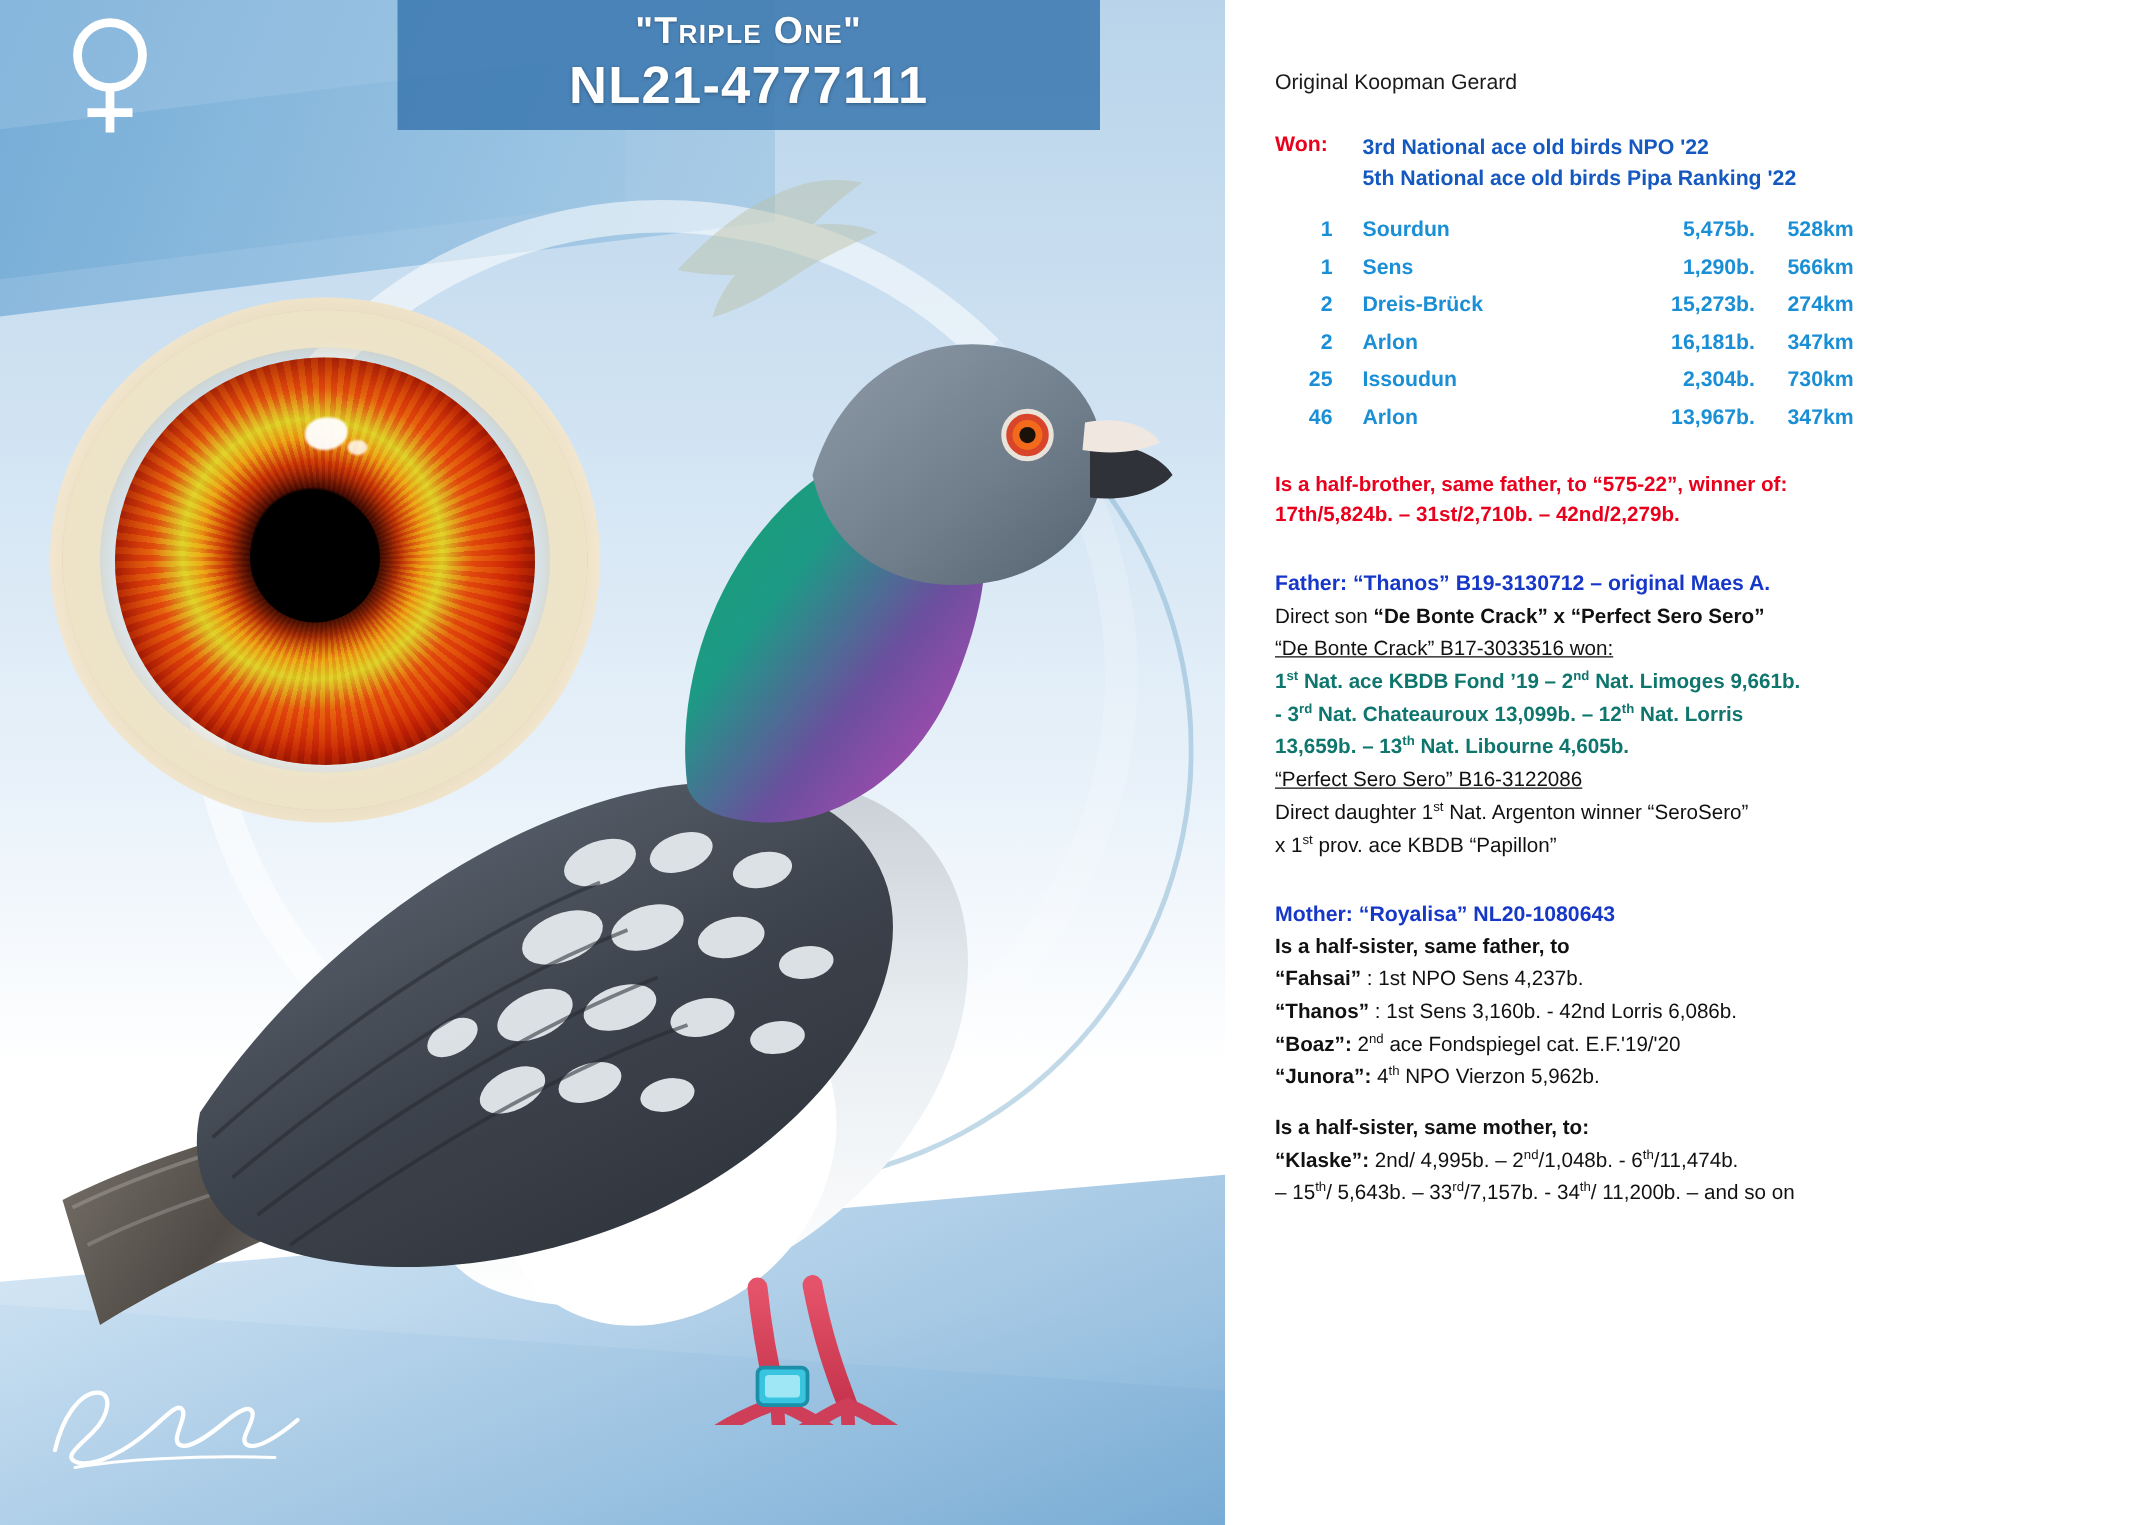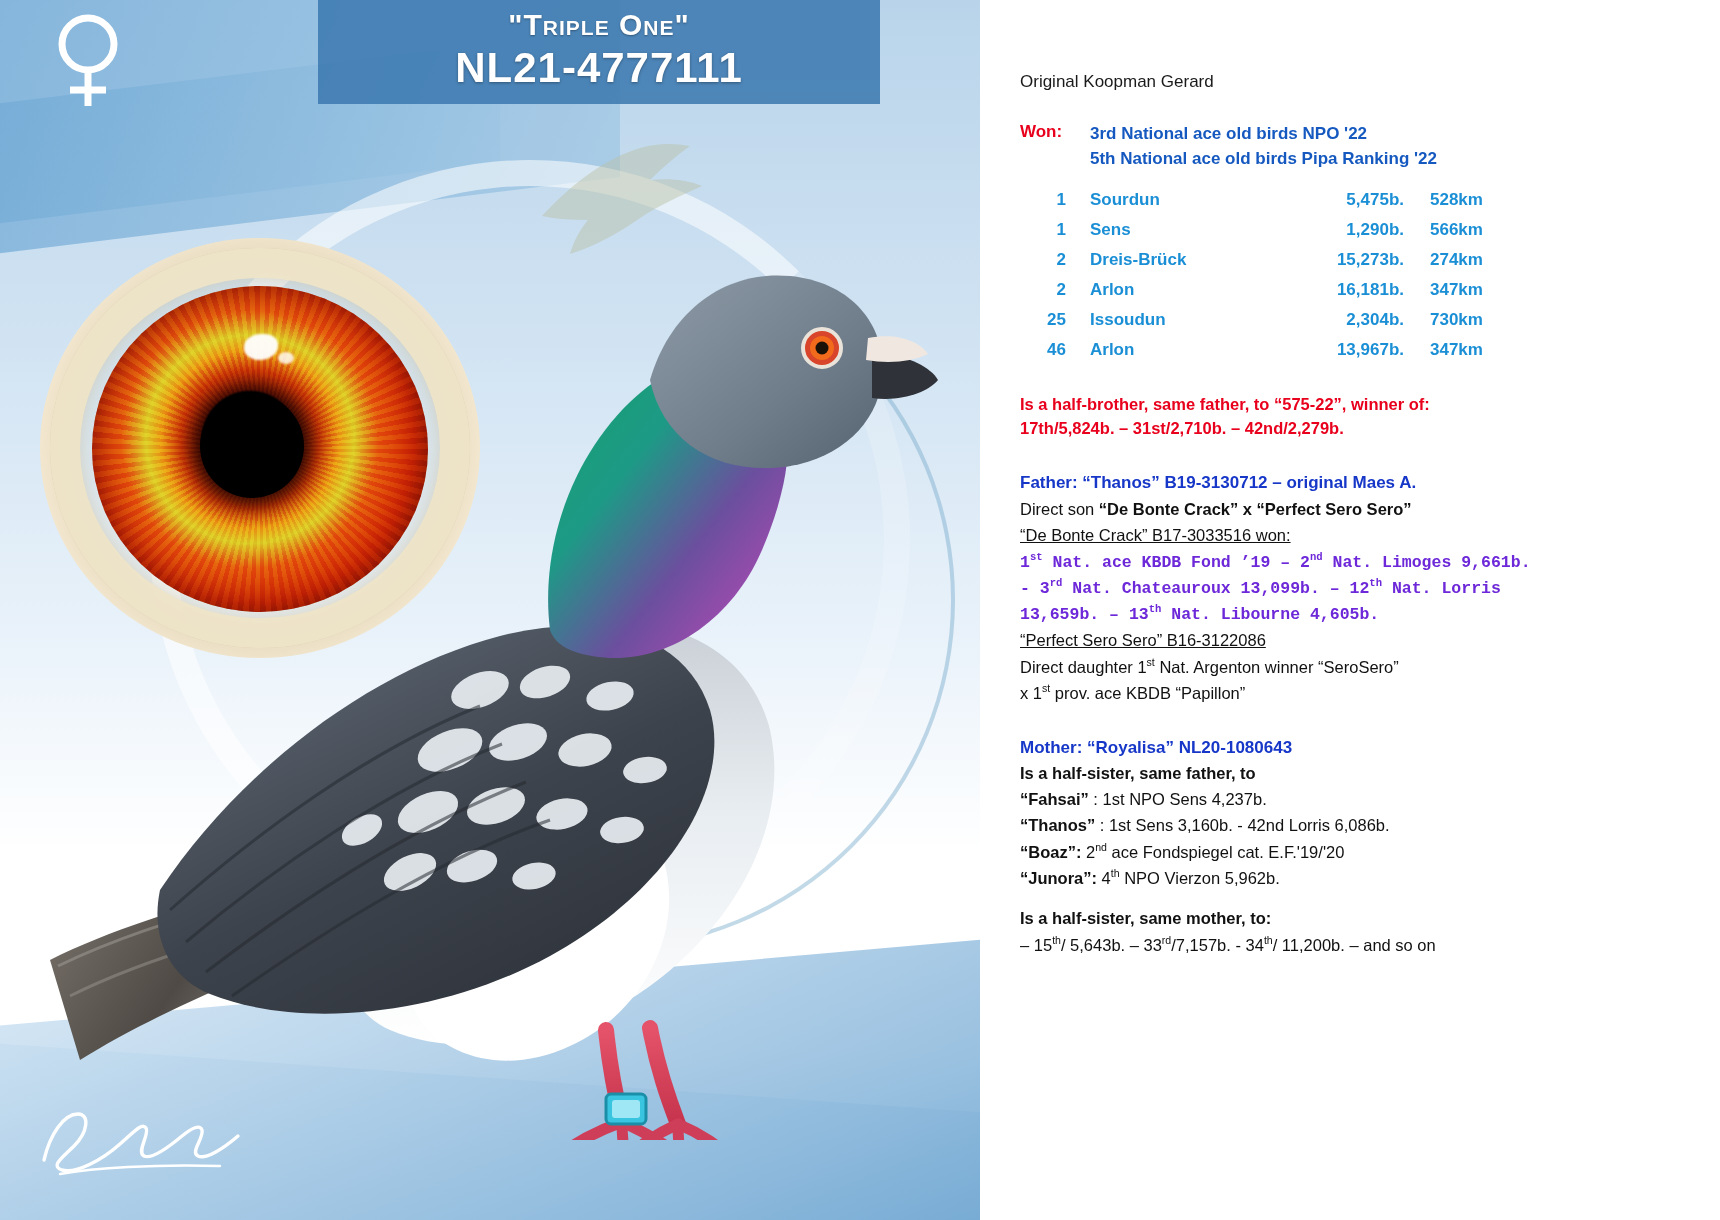--- a/index.html
+++ b/index.html
@@ -196,21 +196,21 @@
     left: 24px; bottom: 36px;
     width: 230px; height: 90px;
   }
 
   
   .right-panel {
     position: absolute;
     left: 980px; top: 0;
     width: 740px; height: 1220px;
     background: #ffffff;
-    padding: 72px 24px 0 40px;
+    padding: 56px 24px 0 40px;
     font-size: 16.5px;
     color: #111;
   }
   .origin {
     font-size: 17px;
     color: #1a1a1a;
     margin-bottom: 30px;
   }
   .won-row { display: flex; gap: 14px; }
   .won-label {
@@ -239,21 +239,21 @@
     margin-top: 28px;
     color: #e8001c;
     font-weight: bold;
     font-size: 16.5px;
     line-height: 1.45;
   }
 
   .section { margin-top: 30px; line-height: 1.45; }
   .sec-head { color: #1637c8; font-weight: bold; font-size: 17px; }
   .blk-bold { font-weight: bold; color: #111; }
-  .blue-bold { color: #6d28d9; font-weight: bold; font-family: Liberation Mono, monospace; }
+  .blue-bold { color: #0f766e; font-weight: bold; }
   .underline { text-decoration: underline; }
   .plain { color: #111; }
   sup { font-size: .64em; vertical-align: super; }
 
   .line { margin-top: 2px; }
   .spacer-sm { height: 14px; }
 </style>
 </head>
 <body>
 
@@ -503,19 +503,22 @@
       <div class="line">
         <span class="blk-bold">“Boaz”:</span><span class="plain"> </span><span class="plain">2</span><sup class="plain">nd</sup><span class="plain"> ace Fondspiegel cat. E.F.'19/'20</span>
       </div>
       <div class="line">
         <span class="blk-bold">“Junora”:</span><span class="plain"> </span><span class="plain">4</span><sup class="plain">th</sup><span class="plain"> NPO Vierzon 5,962b.</span>
       </div>
 
       <div class="spacer-sm"></div>
 
       <div class="line blk-bold">Is a half-sister, same mother, to:</div>
+      <div class="line">
+        <span class="blk-bold">“Klaske”:</span><span class="plain"> 2nd/ 4,995b. – 2</span><sup class="plain">nd</sup><span class="plain">/1,048b. - 6</span><sup class="plain">th</sup><span class="plain">/11,474b.</span>
+      </div>
       <div class="line plain">
         <span>– 15</span><sup>th</sup><span>/ 5,643b. – 33</span><sup>rd</sup><span>/7,157b. - 34</span><sup>th</sup><span>/ 11,200b. – and so on</span>
       </div>
     </div>
 
   </div>
 </div>
 
 </body></html>

